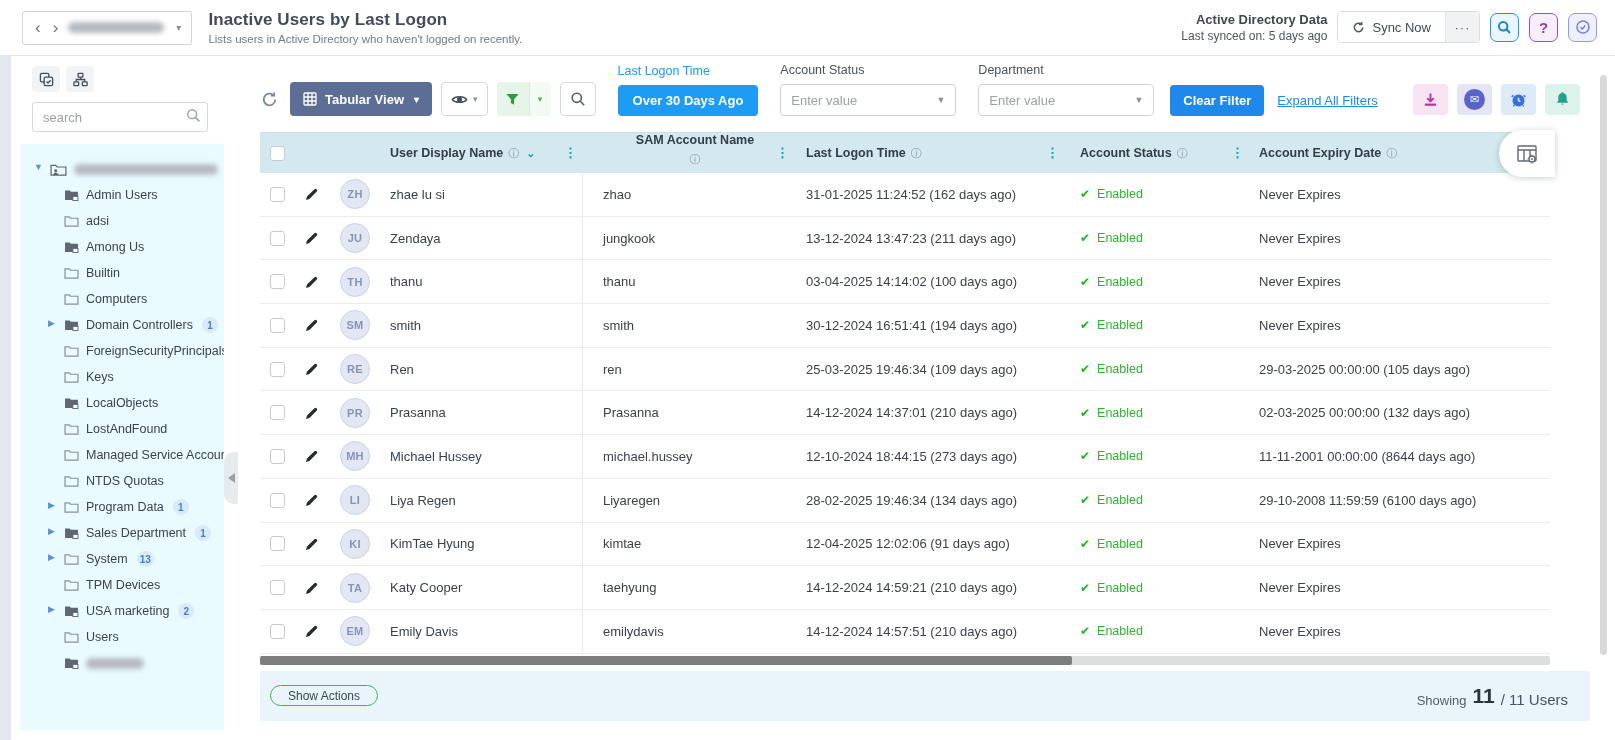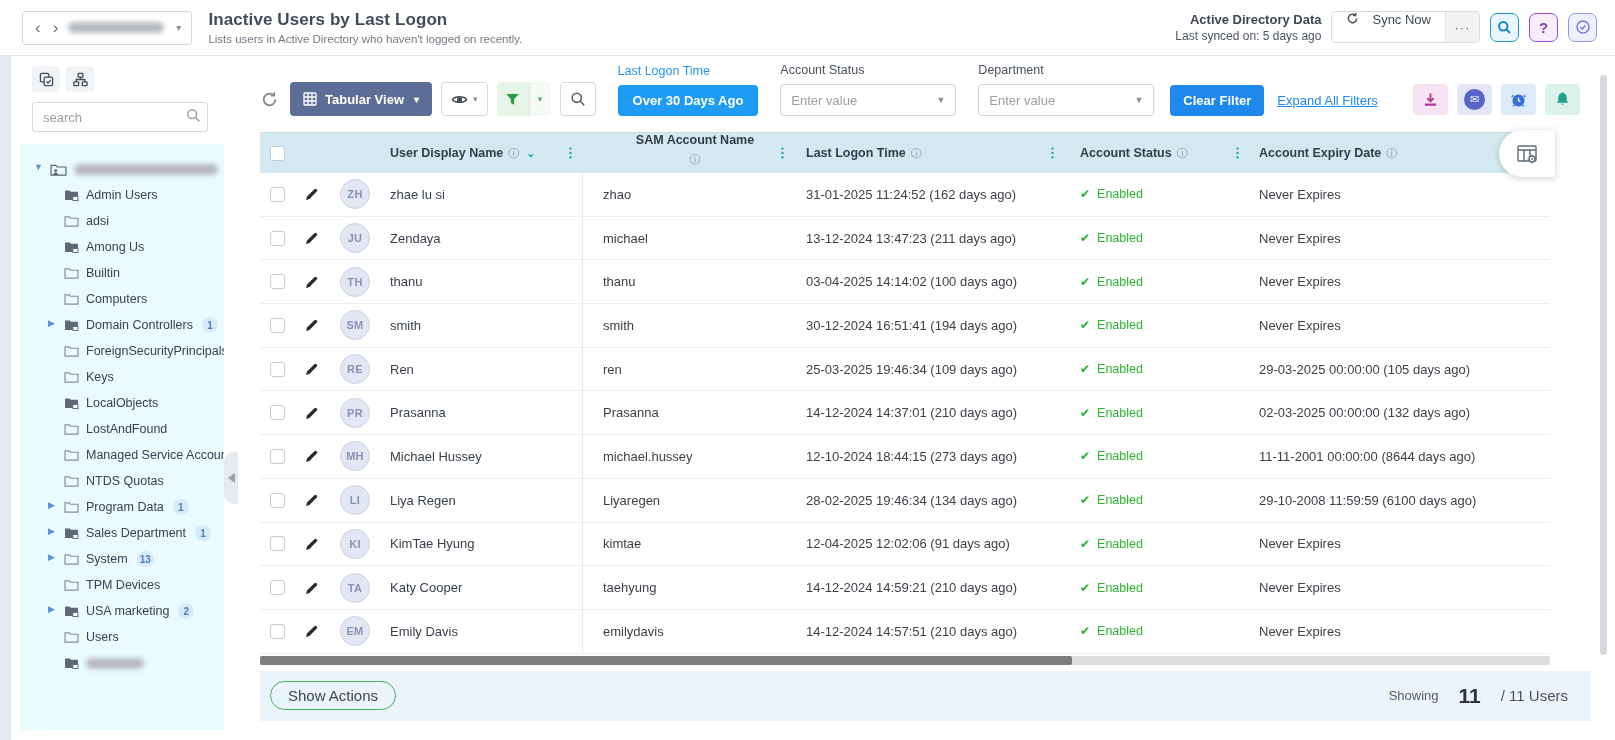--- a/index.html
+++ b/index.html
@@ -20,21 +20,21 @@
   .nav-group .redact { width:96px; }
   .nav-caret { color:#8a9199; font-size:10px; margin-left:4px; }
   .title-block { margin-left:16px; }
   .page-title { font-size:17px; font-weight:700; color:#414b59; letter-spacing:.1px; }
   .page-subtitle { font-size:11.5px; color:#707a85; margin-top:3px; }
   .topbar-right { margin-left:auto; display:flex; align-items:center; gap:10px; margin-right:18px; }
   .sync-info { text-align:right; line-height:1.35; }
   .sync-info .l1 { font-size:13px; font-weight:700; color:#3f4752; }
   .sync-info .l2 { font-size:12px; color:#4d5560; }
   .sync-group { display:flex; border:1px solid #d9dcdf; border-radius:4px; overflow:hidden; height:32px; background:#fff; }
-  .sync-btn { display:flex; gap:13px; padding:0 14px; font-size:13px; color:#3f4954; cursor:pointer; background:#fff; border:none; }
+  .sync-btn { display:flex; align-items:center; gap:7px; padding:0 14px; font-size:13px; color:#3f4954; cursor:pointer; background:#fff; border:none; }
   .sync-more { width:34px; display:flex; align-items:center; justify-content:center; background:#f1f2f3; border:none; border-left:1px solid #e0e2e5; color:#5a626b; font-size:13px; letter-spacing:1px; cursor:pointer; }
   .sq-icon { width:29px; height:29px; border-radius:7px; display:flex; align-items:center; justify-content:center; cursor:pointer; border:1.5px solid transparent; background:#fff; }
   .sq-icon.search { border-color:#1e96d8; background:#eaf6fe; color:#1684c6; }
   .sq-icon.help   { border-color:#9b4bc8; background:#f7eefb; color:#8a3cba; font-weight:700; font-size:15px; }
   .sq-icon.sched  { border-color:#9297ee; background:#eff0fe; color:#767be6; }
 
   
   .left-strip { position:absolute; left:0; top:56px; width:11px; height:684px; background:#e3e9ef; }
 
   
@@ -118,22 +118,22 @@
   .avatar { width:30px; height:30px; border-radius:50%; background:#e2e7f3; border:1px solid #c8d2e6; color:#8593b5; font-size:11px; font-weight:700; display:flex; align-items:center; justify-content:center; margin-left:10px; letter-spacing:.3px; }
   .ok-check { color:#22b324; font-size:12px; }
   .status-txt { color:#2db52d; font-size:12.5px; }
 
   
   .hscroll { margin:2px 0 0 12px; width:1290px; height:9px; background:#dedede; border-radius:2px; position:relative; }
   .hthumb { position:absolute; left:0; top:0; width:812px; height:9px; background:#7d7d7d; border-radius:2px; cursor:pointer; }
 
   
   .footer { margin:6px 0 0 12px; width:1330px; height:50px; background:#e9f5fa; display:flex; align-items:center; padding:0 22px 0 10px; }
-  .actions-btn { border:1.5px solid #43b05c; background:transparent; border-radius:16px; height:29px; padding:0 17px; font-size:15px; color:#3a4754; cursor:pointer; font-family:inherit; }
-  .showing { margin-left:auto; display:flex; align-items:center; gap:20px; color:#555e66; }
+  .actions-btn { border:1.5px solid #43b05c; background:transparent; border-radius:16px; height:21px; padding:0 17px; font-size:12px; color:#3a4754; cursor:pointer; font-family:inherit; }
+  .showing { margin-left:auto; display:flex; align-items:flex-end; gap:6px; color:#555e66; }
   .showing .lbl { font-size:13px; }
   .showing .cnt { font-size:21px; font-weight:700; color:#2b3340; }
   .showing .tot { font-size:15px; color:#4a525c; }
 
   
   .vscroll { position:absolute; right:8px; top:75px; width:7px; height:580px; background:#d5dade; border-radius:4px; }
 
   svg { display:block; }
 </style>
 </head>
@@ -671,21 +671,21 @@
             </div>
     <div class="pencil">
       <svg width="14" height="14" viewBox="0 0 14 14" fill="#262b30">
         <path d="M1 13 l1-3.4 L9.4 2.2 a1.4 1.4 0 0 1 2 0 l.4.4 a1.4 1.4 0 0 1 0 2 L4.4 12 Z"></path>
       </svg>
     </div>
     <div>
               <span class="avatar">JU</span>
             </div>
     <div class="cell c-name">Zendaya</div>
-    <div class="cell c-sam">michael</div>
+    <div class="cell c-sam">jungkook</div>
     <div class="cell c-logon">13-12-2024 13:47:23 (211 days ago)</div>
     <div class="cell c-status">
       <span class="ok-check">✔</span>
       <span class="status-txt">Enabled</span>
     </div>
     <div class="cell c-exp">Never Expires</div>
   </div>
 
   <div class="grid-row">
     <div style="display:flex;justify-content:center;">

